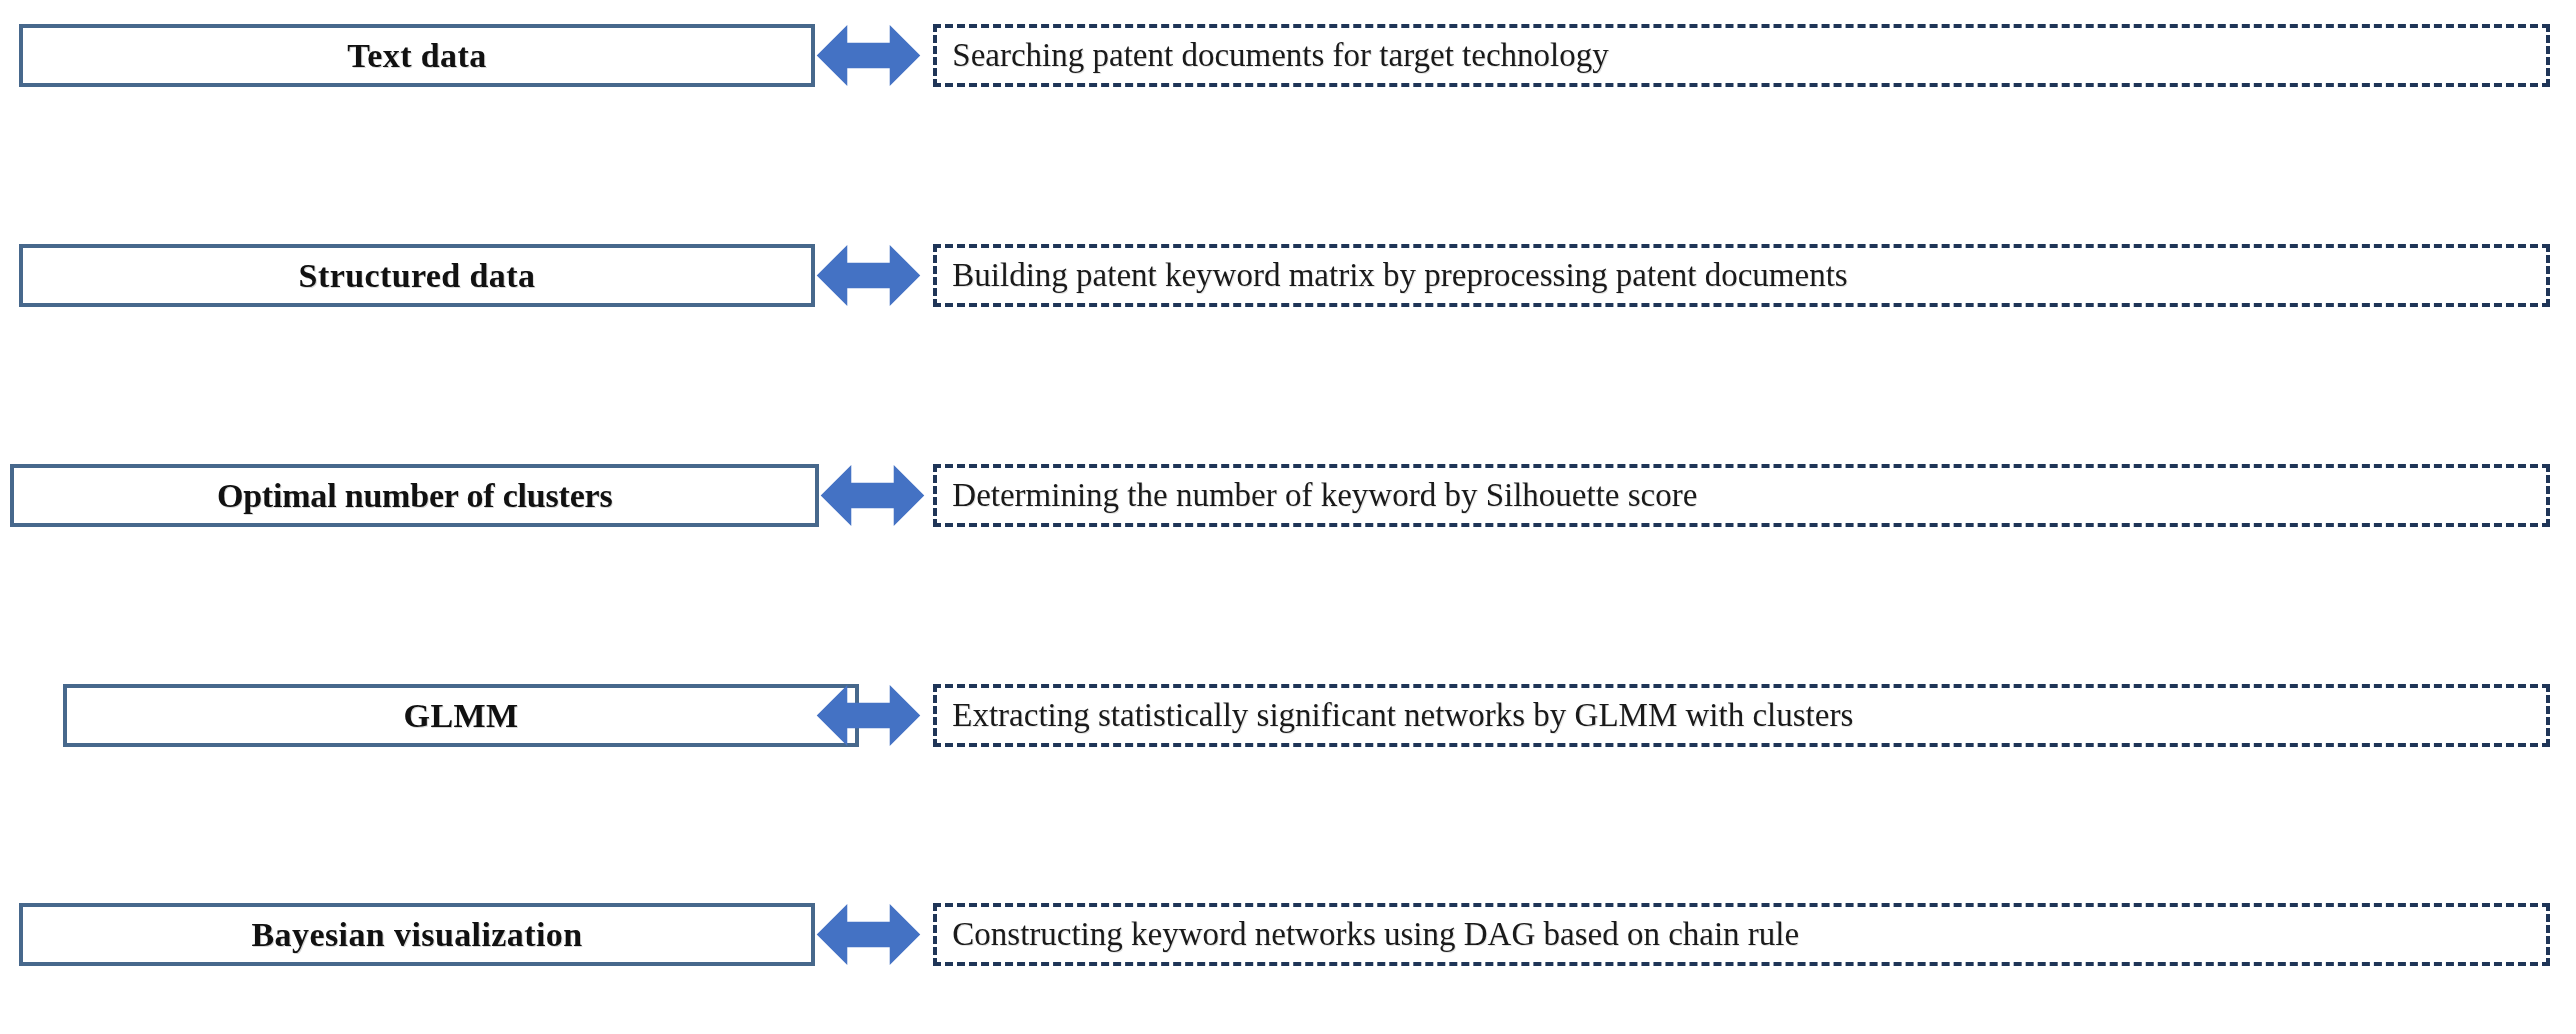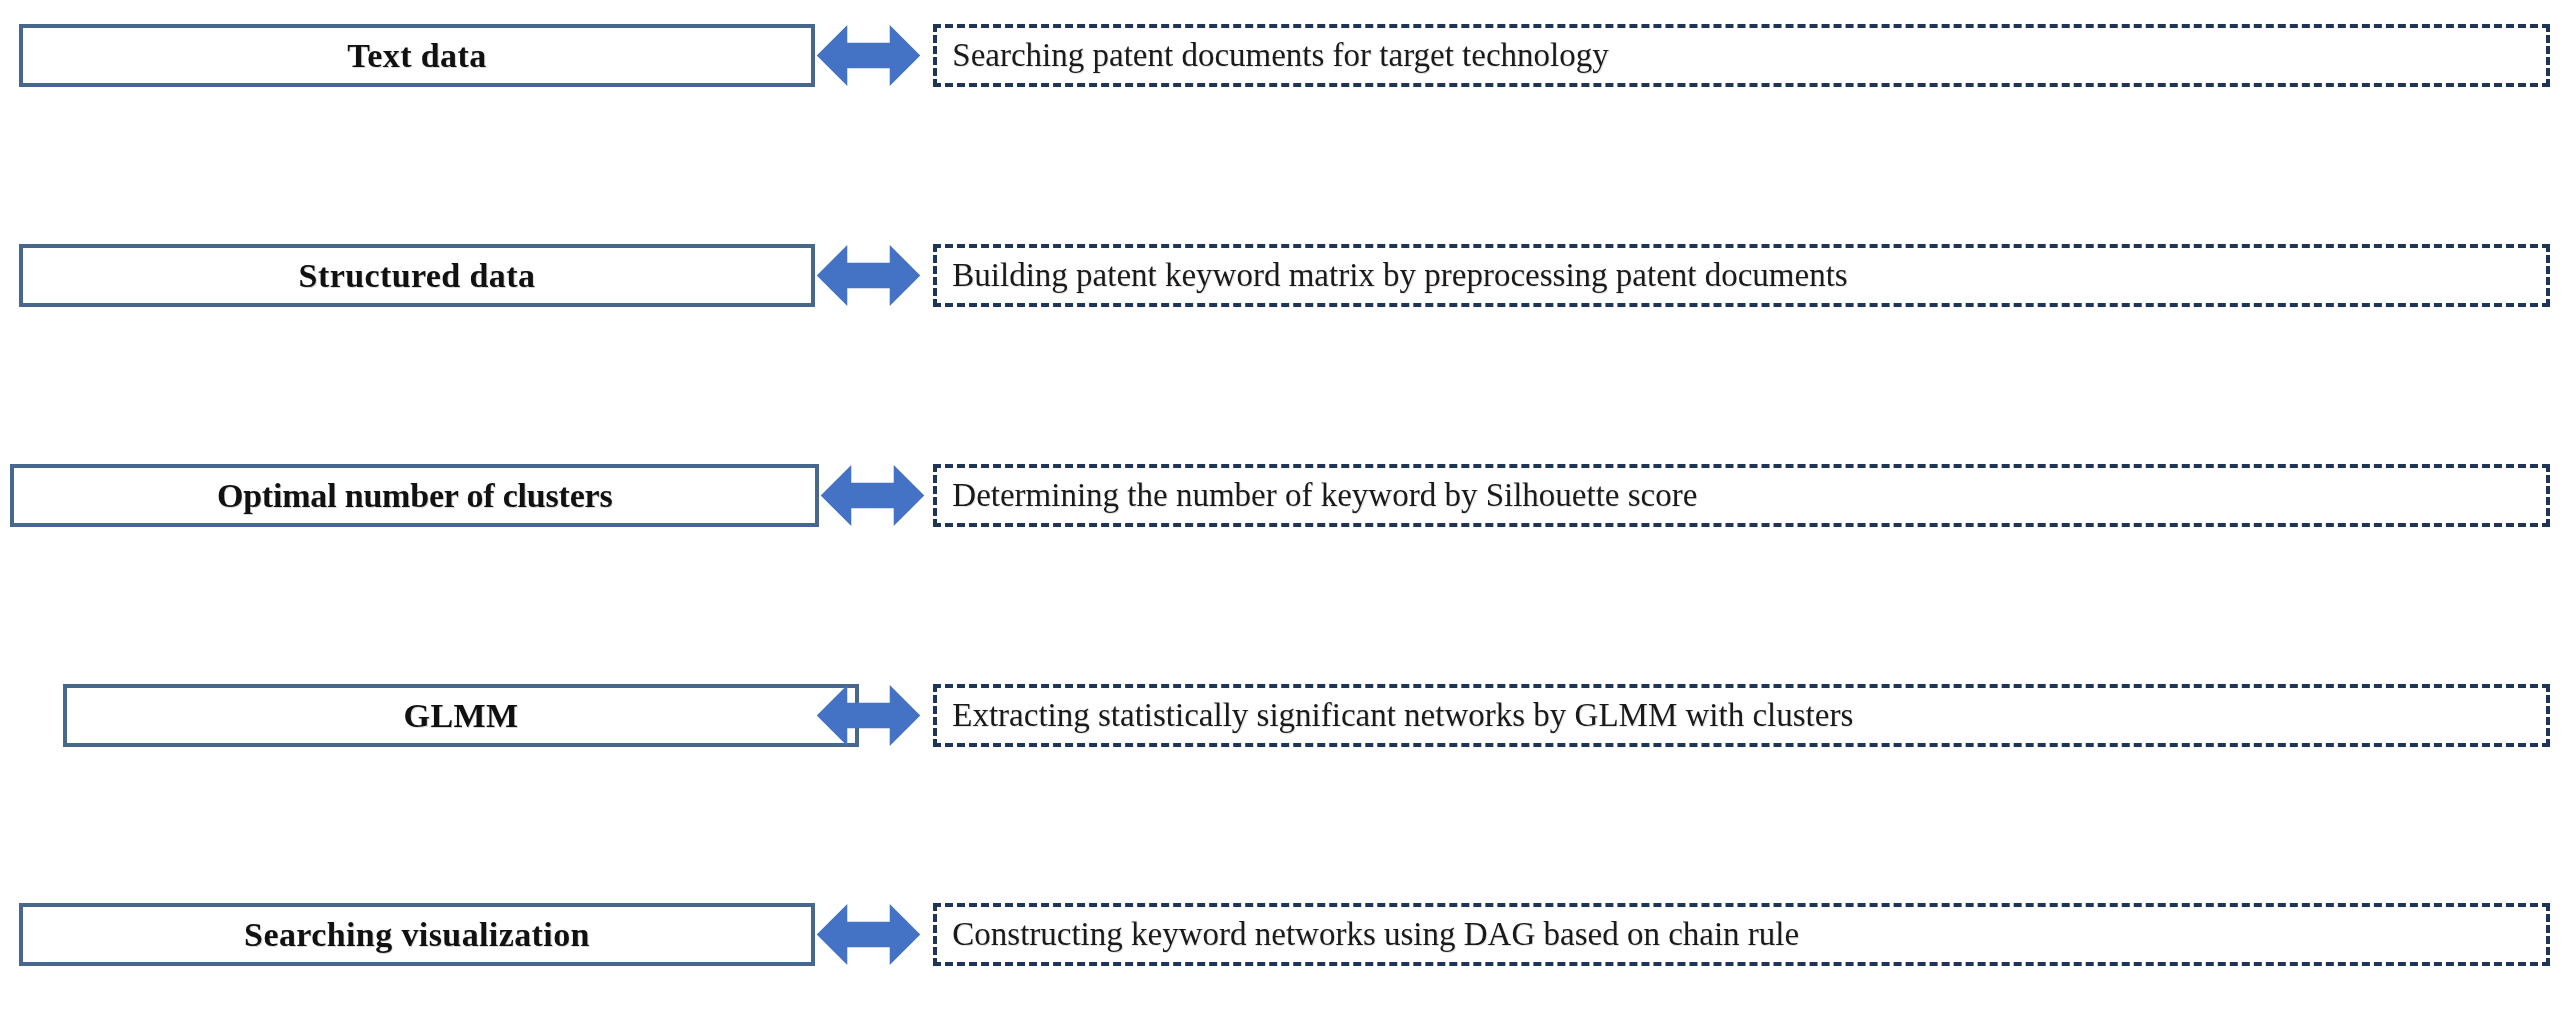--- a/index.html
+++ b/index.html
@@ -169,21 +169,21 @@
       </span>
     </div>
 
     <div class="desc-box" style="left:933px; width:1617px;">
       <span class="desc-text">Extracting statistically  significant  networks  by GLMM with clusters</span>
     </div>
   </div>
 
   <div class="row" style="top:903px;">
     <div class="stage-box" style="left:19px; width:796px;">
-      <span class="stage-label">Searching visualization</span>
+      <span class="stage-label">Bayesian visualization</span>
     </div>
 
     <div class="arrow-cell" style="left:813px;">
       <span>
         <svg width="107" height="73" viewBox="0 0 126 86" aria-hidden="true">
           <polygon points="2,43 38,7 38,28 88,28 88,7 124,43 88,79 88,58 38,58 38,79" fill="#4472c4"></polygon>
         </svg>
       </span>
     </div>
 

